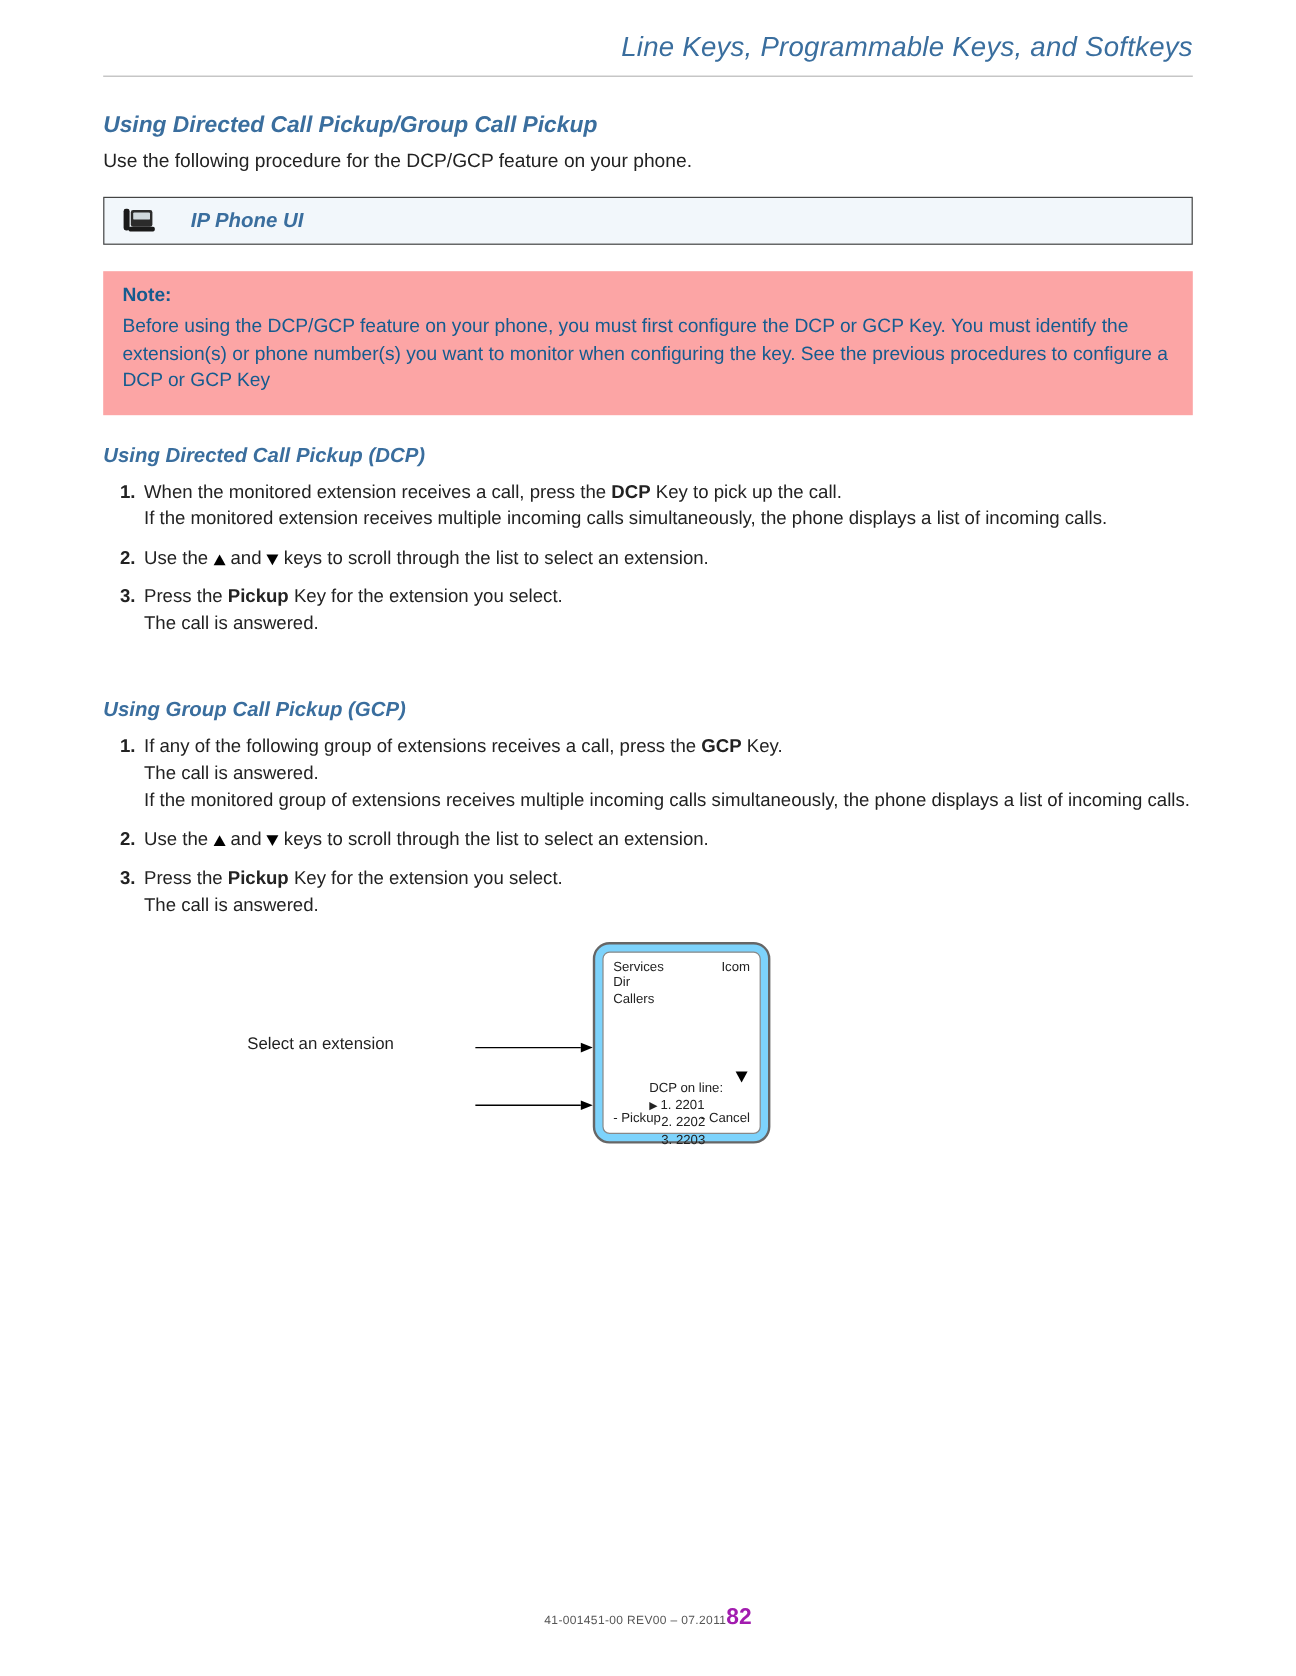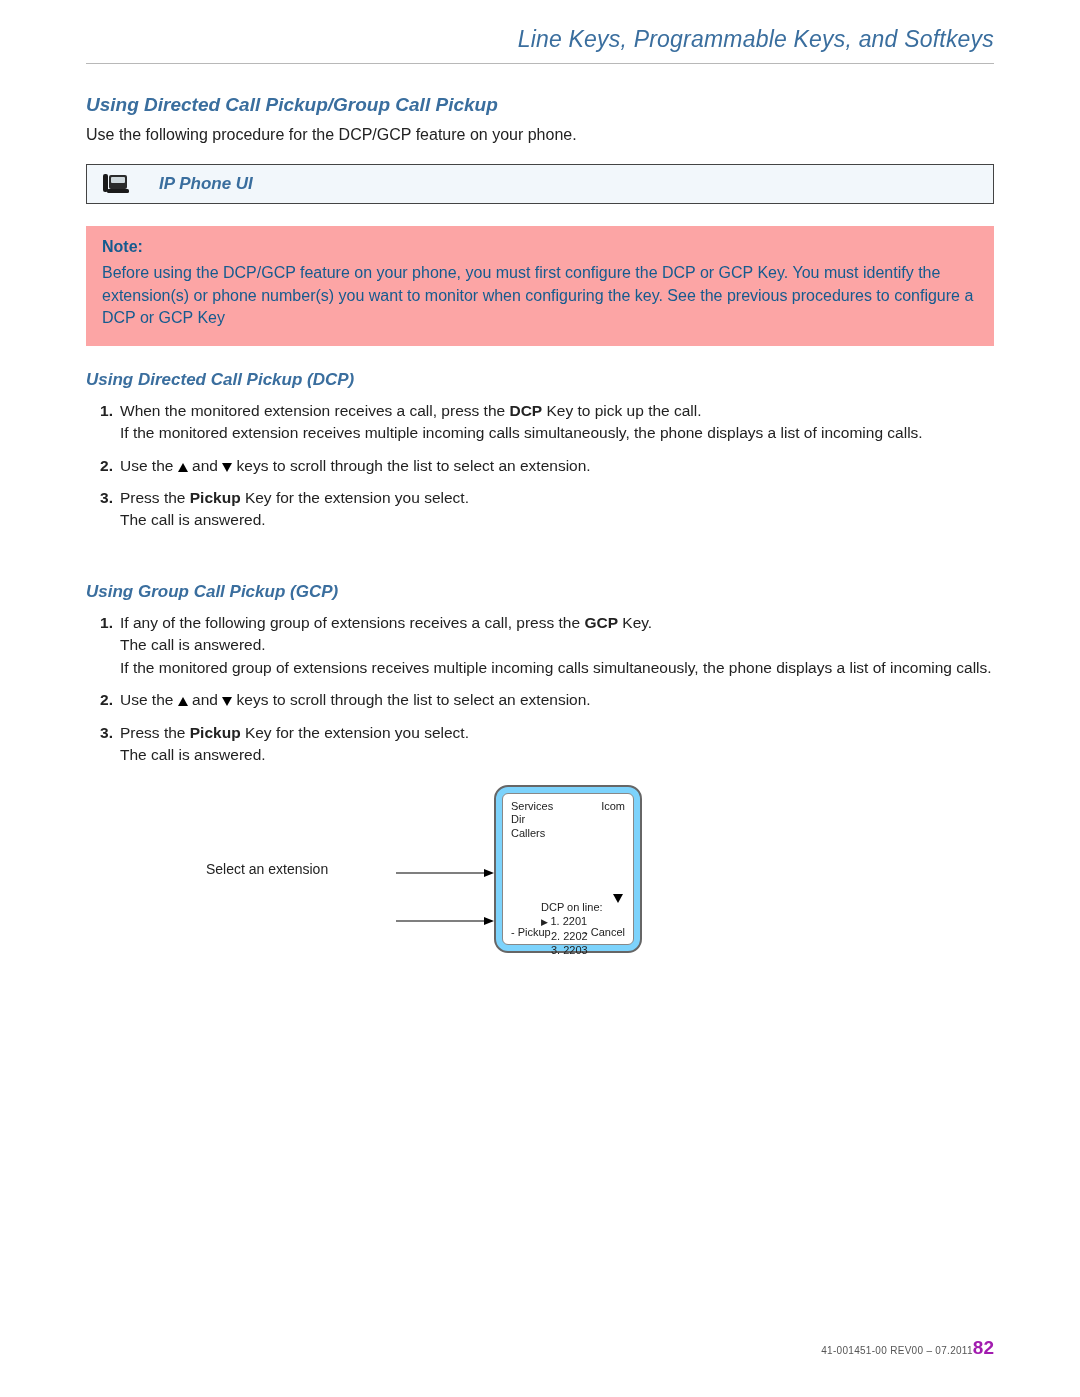--- a/index.html
+++ b/index.html
@@ -32,21 +32,21 @@
   .device-outer { border: 2px solid #666; border-radius: 14px; padding: 6px; background: #7dd3fc; }
   .device-screen { background: #fff; border: 1px solid #888; border-radius: 6px; height: 152px; position: relative; font-size: 11px; padding: 6px 8px; }
   .scr-left { position: absolute; left: 8px; top: 6px; line-height: 1.25; }
   .scr-right-top { position: absolute; right: 8px; top: 6px; }
   .scr-mid { position: absolute; left: 38px; top: 58px; line-height: 1.3; font-size: 11px; margin-top: 48px; }
   .scr-mid .sel::before { content: "▶ "; font-size: 9px; }
   .scr-tri-down { position: absolute; right: 10px; bottom: 40px; }
   .scr-tri-down .tri-down { border-top-color: #000; }
   .scr-bottom-left { position: absolute; left: 8px; bottom: 6px; }
   .scr-bottom-right { position: absolute; right: 8px; bottom: 6px; }
-  .footer { position: absolute; left: 86px; right: 86px; bottom: 38px; display: flex; justify-content: flex-end; align-items: baseline; }
+  .footer { position: absolute; left: 86px; right: 86px; bottom: 38px; display: flex; justify-content: center; align-items: baseline; }
   .footer .docid { font-size: 10px; color: #555; letter-spacing: .3px; }
   .footer .pagenum { font-size: 19px; font-weight: 700; color: #a21caf; }
   .gap { height: 32px; }
   .arrow-svg { position: absolute; }
 </style>
 </head>
 <body>
 
 <div class="page">
   <div class="header-title">Line Keys, Programmable Keys, and Softkeys</div>

